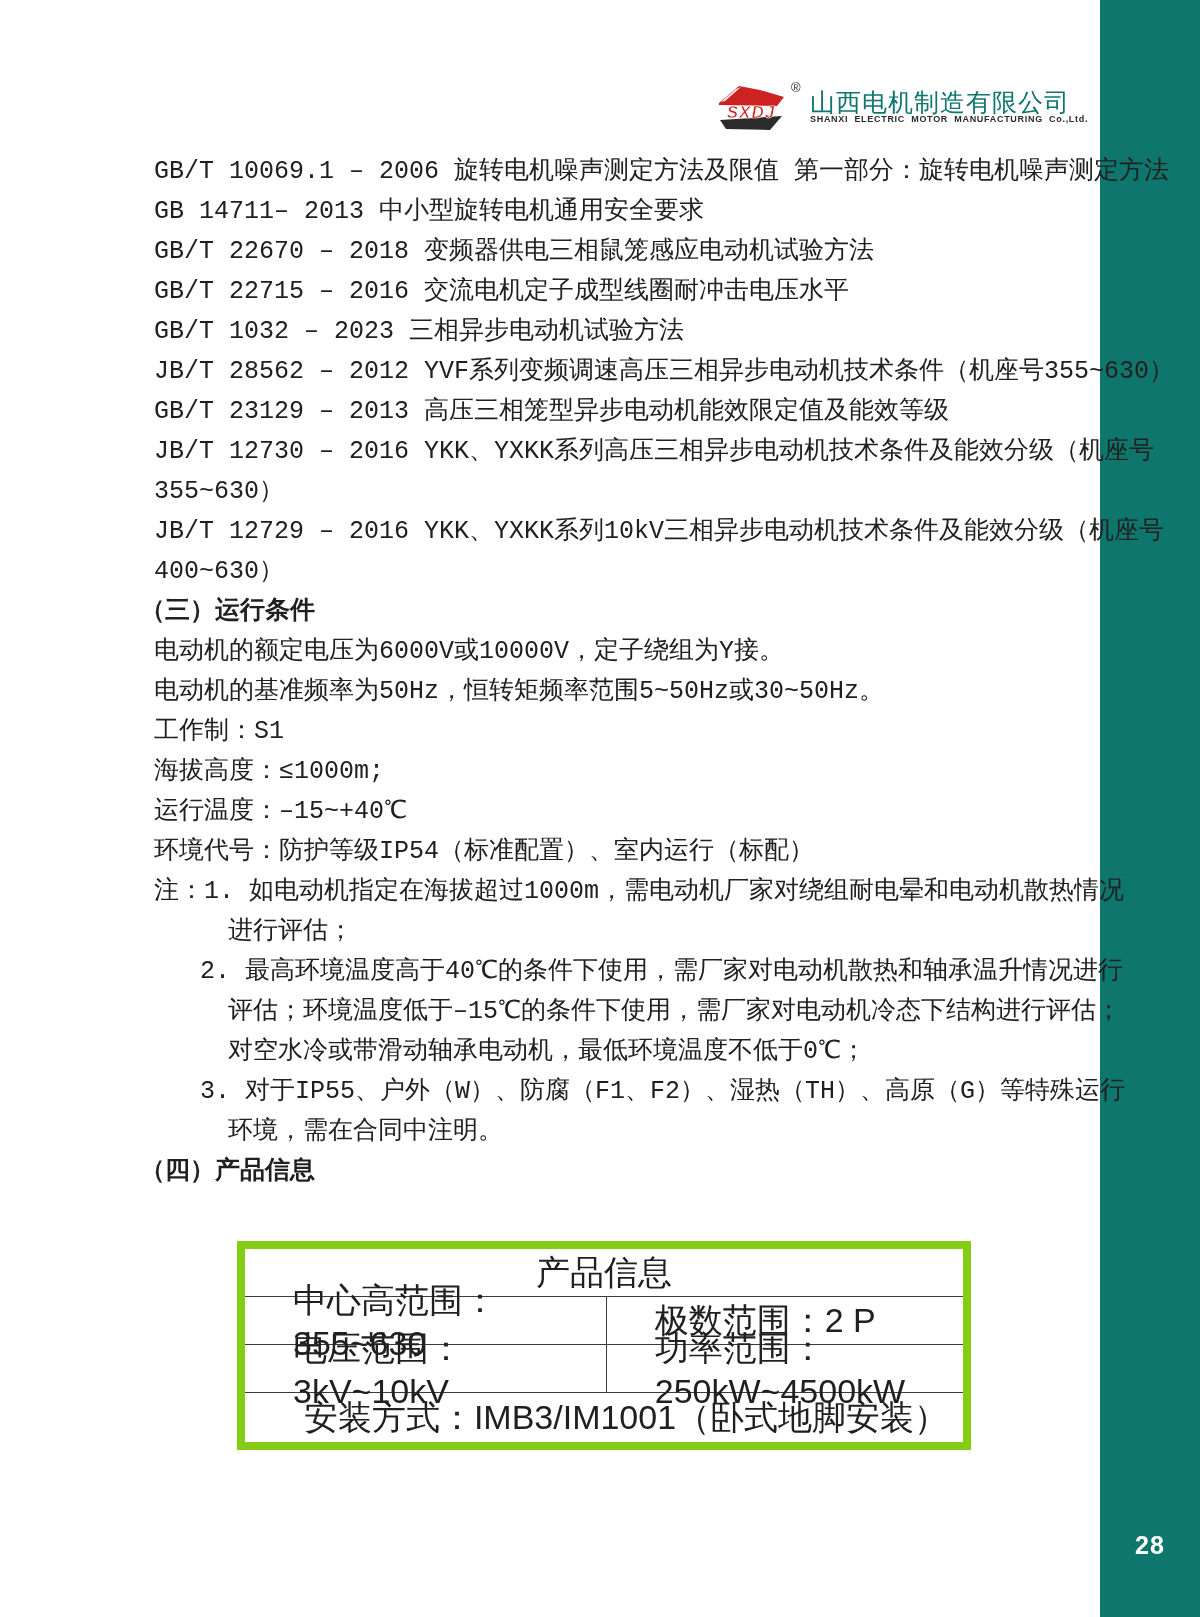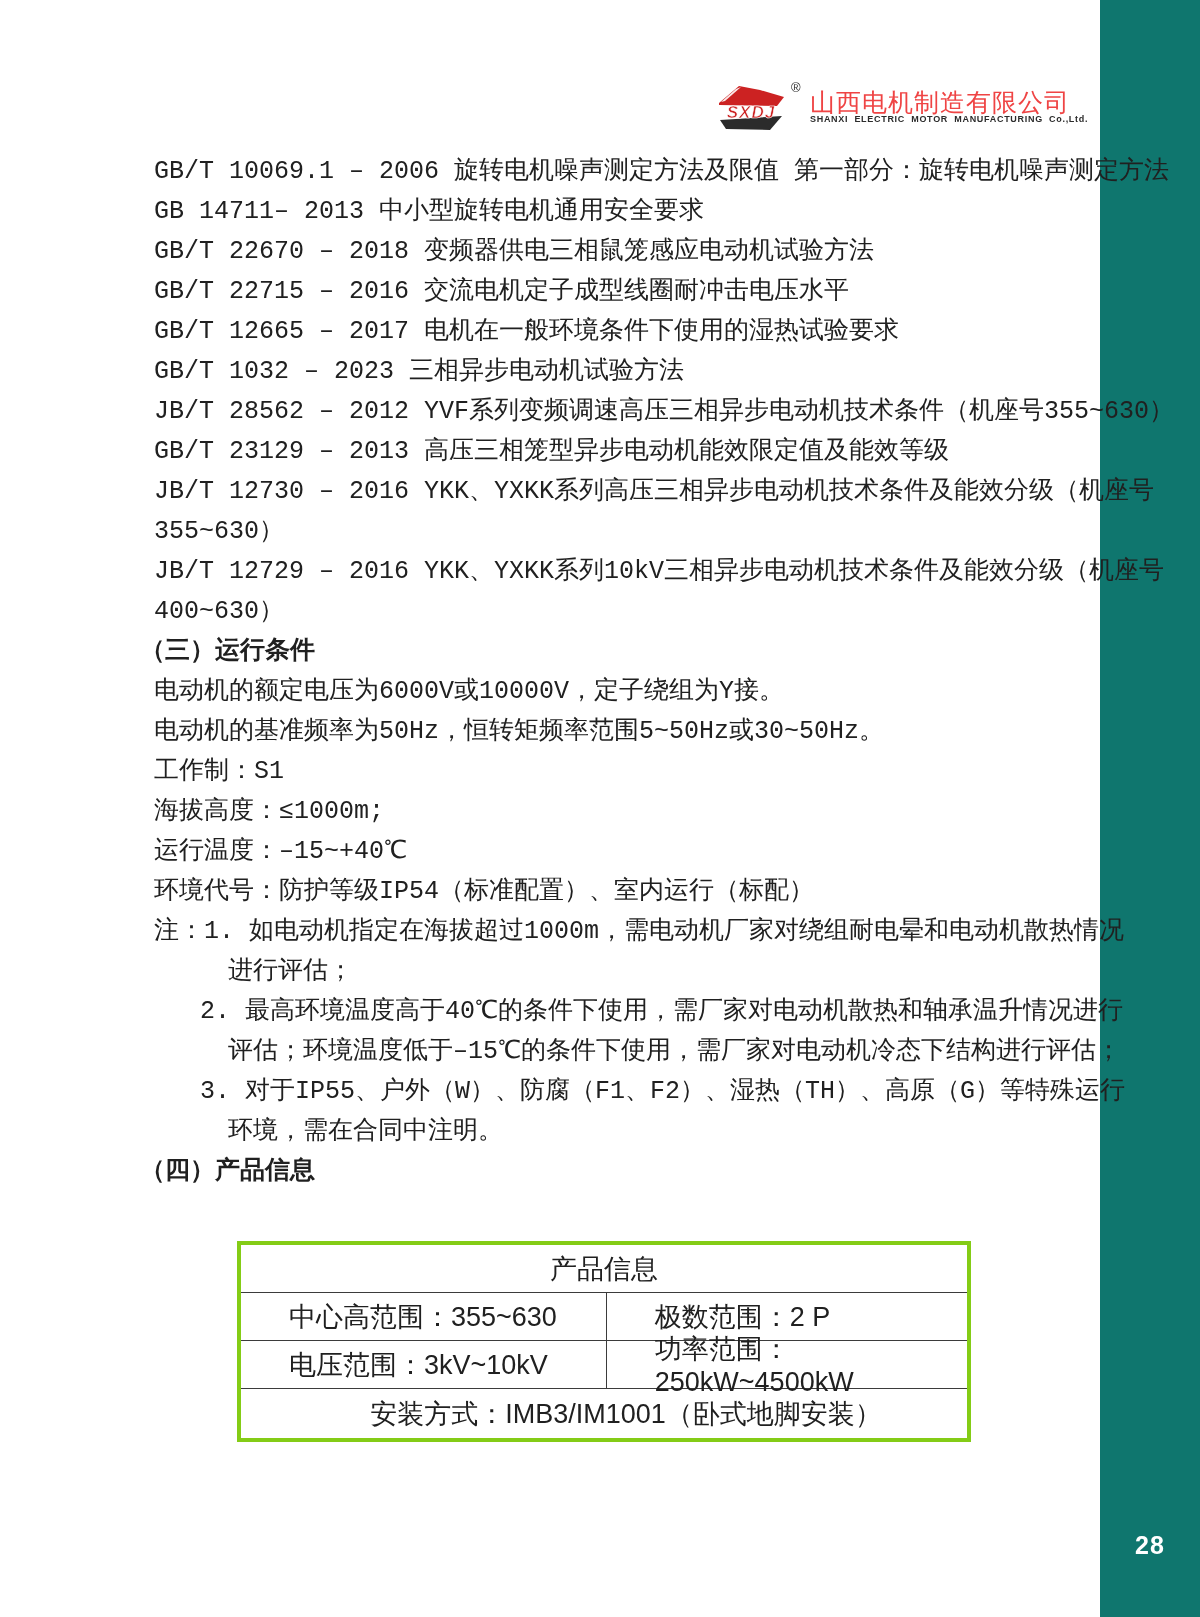--- a/index.html
+++ b/index.html
@@ -10,33 +10,33 @@
     color:#202020;
   }
   
   .accent-bar{position:absolute;left:1100px;top:0;width:100px;height:1617px;background:#0f766e;}
   .page-number{position:absolute;left:0;top:1531px;width:100px;text-align:center;
     color:#ffffff;font-weight:bold;font-size:25px;letter-spacing:1px;}
   
   .logo-mark{position:absolute;left:712px;top:80px;width:90px;height:50px;}
   .reg-mark{position:absolute;left:791px;top:80px;font-size:13px;color:#2b2b2b;}
   .company-zh{position:absolute;left:810px;top:86px;font-size:25px;font-weight:500;
-    letter-spacing:1px;color:#ef4444;white-space:nowrap;}
+    letter-spacing:1px;color:#0f766e;white-space:nowrap;}
   .company-en{position:absolute;left:810px;top:114px;font-size:9px;font-weight:bold;
     letter-spacing:0.7px;word-spacing:3px;color:#2b2b2b;white-space:nowrap;}
   
   .body-content{position:absolute;left:140px;top:152px;width:930px;}
   .line{height:40px;line-height:40px;font-size:25px;white-space:nowrap;font-family:Liberation Mono, monospace;}
   .line.body{padding-left:14px;}
   .line.heading{padding-left:0;font-weight:bold;}
   .line.note-num{padding-left:60px;}
   .line.note-cont{padding-left:88px;}
   
   .product-table{position:absolute;left:237px;top:1241px;width:734px;
-    border:4px solid #84cc16;box-sizing:border-box;font-size:27px;}
+    border:8px solid #84cc16;box-sizing:border-box;font-size:34px;}
   .t-row{display:flex;border-bottom:1.5px solid #3b3b3b;}
   .t-row:last-child{border-bottom:none;margin-left:44px;}
   .t-head,.t-foot{height:47px;display:flex;align-items:center;justify-content:center;width:100%;}
   .t-foot{height:49px;}
   .t-cell{height:47px;display:flex;align-items:center;padding-left:22px;box-sizing:border-box;margin-left:26px;}
   .t-cell.c1{width:368px;border-right:1.5px solid #3b3b3b;}
   .t-cell.c2{width:362px;}
 </style>
 </head>
 <body>
@@ -55,39 +55,39 @@
   </svg>
   <span class="reg-mark">®</span>
   <div class="company-zh">山西电机制造有限公司</div>
   <div class="company-en">SHANXI ELECTRIC MOTOR MANUFACTURING Co.,Ltd.</div>
 
   <div class="body-content">
     <div class="line body">GB/T 10069.1 – 2006 旋转电机噪声测定方法及限值 第一部分：旋转电机噪声测定方法</div>
     <div class="line body">GB 14711– 2013 中小型旋转电机通用安全要求</div>
     <div class="line body">GB/T 22670 – 2018 变频器供电三相鼠笼感应电动机试验方法</div>
     <div class="line body">GB/T 22715 – 2016 交流电机定子成型线圈耐冲击电压水平</div>
-    <div class="line body">GB/T 12665 – 2017 电机在一般环境条件下使用的湿热试验要求</div>
     <div class="line body">GB/T 1032 – 2023 三相异步电动机试验方法</div>
     <div class="line body">JB/T 28562 – 2012 YVF系列变频调速高压三相异步电动机技术条件（机座号355~630）</div>
     <div class="line body">GB/T 23129 – 2013 高压三相笼型异步电动机能效限定值及能效等级</div>
     <div class="line body">JB/T 12730 – 2016 YKK、YXKK系列高压三相异步电动机技术条件及能效分级（机座号</div>
     <div class="line body">355~630）</div>
     <div class="line body">JB/T 12729 – 2016 YKK、YXKK系列10kV三相异步电动机技术条件及能效分级（机座号</div>
     <div class="line body">400~630）</div>
     <div class="line heading">（三）运行条件</div>
     <div class="line body">电动机的额定电压为6000V或10000V，定子绕组为Y接。</div>
     <div class="line body">电动机的基准频率为50Hz，恒转矩频率范围5~50Hz或30~50Hz。</div>
     <div class="line body">工作制：S1</div>
     <div class="line body">海拔高度：≤1000m;</div>
     <div class="line body">运行温度：–15~+40℃</div>
     <div class="line body">环境代号：防护等级IP54（标准配置）、室内运行（标配）</div>
     <div class="line body">注：1. 如电动机指定在海拔超过1000m，需电动机厂家对绕组耐电晕和电动机散热情况</div>
     <div class="line note-cont">进行评估；</div>
     <div class="line note-num">2. 最高环境温度高于40℃的条件下使用，需厂家对电动机散热和轴承温升情况进行</div>
     <div class="line note-cont">评估；环境温度低于–15℃的条件下使用，需厂家对电动机冷态下结构进行评估；</div>
+    <div class="line note-cont">对空水冷或带滑动轴承电动机，最低环境温度不低于0℃；</div>
     <div class="line note-num">3. 对于IP55、户外（W）、防腐（F1、F2）、湿热（TH）、高原（G）等特殊运行</div>
     <div class="line note-cont">环境，需在合同中注明。</div>
     <div class="line heading">（四）产品信息</div>
   </div>
 
   <div class="product-table">
     <div class="t-row">
       <div class="t-head">产品信息</div>
     </div>
     <div class="t-row">

